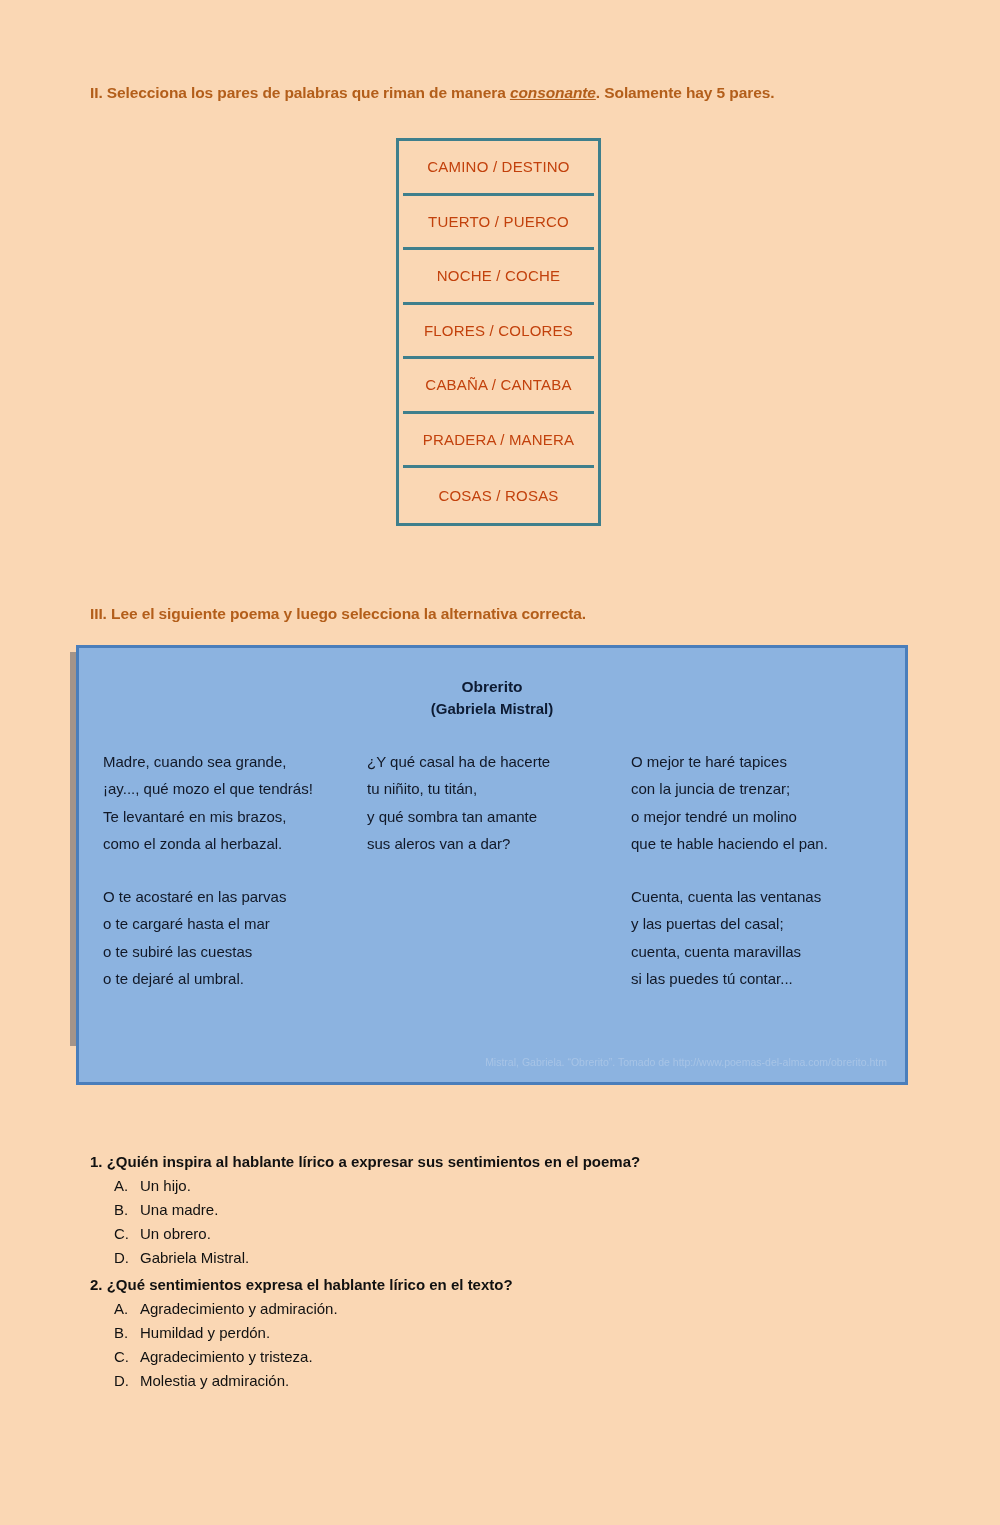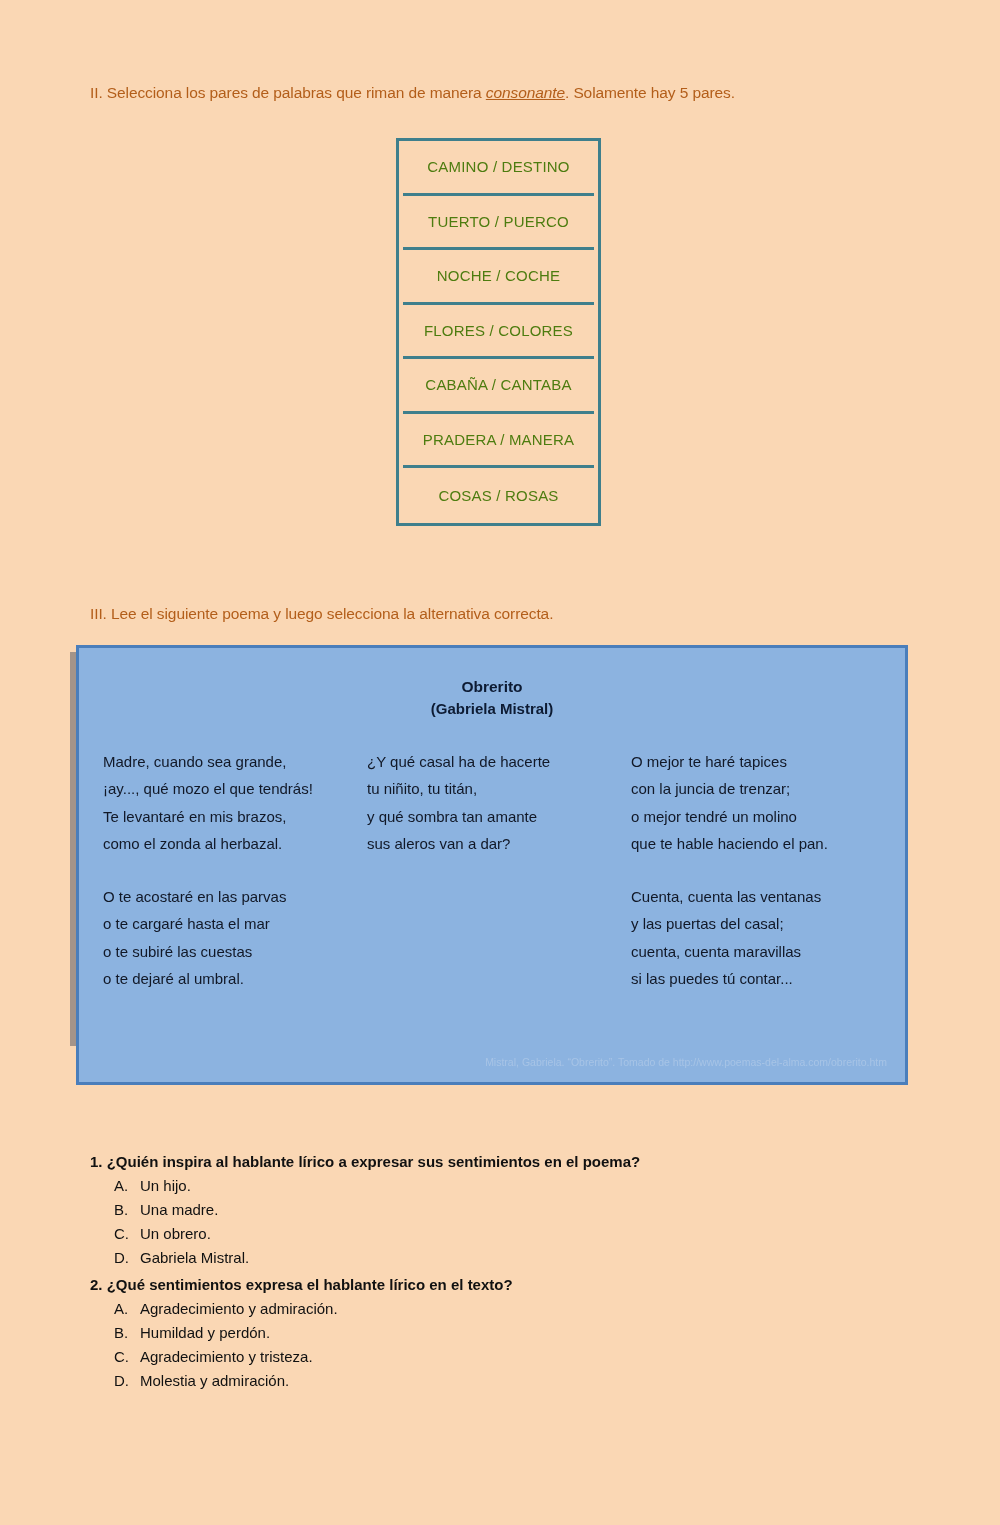--- a/index.html
+++ b/index.html
@@ -13,21 +13,21 @@
     font-family: "Liberation Sans", sans-serif;
     color: #1a1a1a;
     position: relative;
     overflow: hidden;
   }
 
   
   .section-heading {
     position: absolute;
     font-size: 15.5px;
-    font-weight: normal;
+    font-weight: bold;
     color: #B35E1A;
     letter-spacing: -0.1px;
     white-space: nowrap;
   }
   .section-heading .underline-italic {
     font-style: italic;
     text-decoration: underline;
   }
   #heading-2 { left: 90px; top: 84px; }
   #heading-3 { left: 90px; top: 605px; }
@@ -50,21 +50,21 @@
     margin: 0 4px;
     display: flex;
     align-items: center;
     justify-content: center;
   }
   .rhyme-row:last-child {
     border-bottom: none;
   }
   .rhyme-label {
     font-size: 15px;
-    color: #4d7c0f;
+    color: #c2410c;
     letter-spacing: 0.2px;
     text-align: center;
   }
 
   
   #poem-shadow {
     position: absolute;
     left: 70px;
     top: 652px;
     width: 838px;

